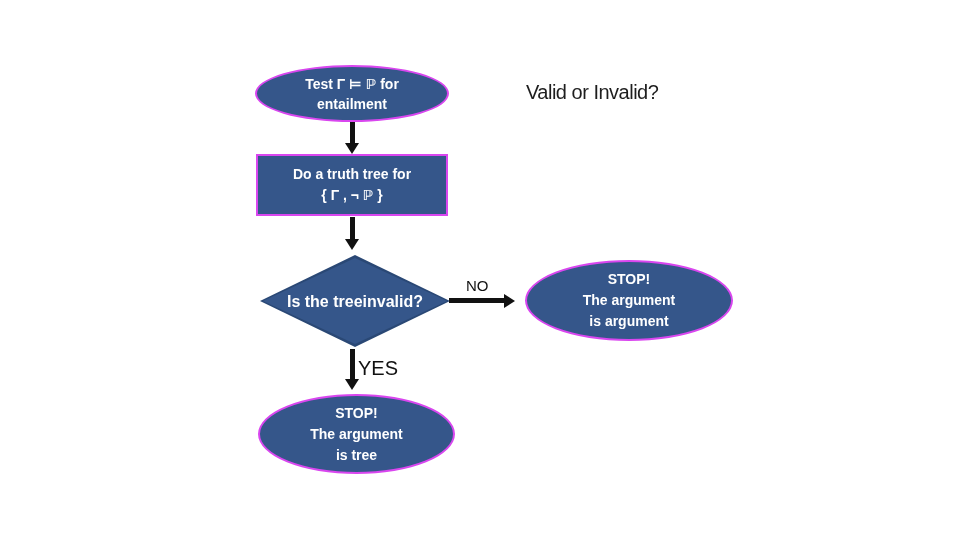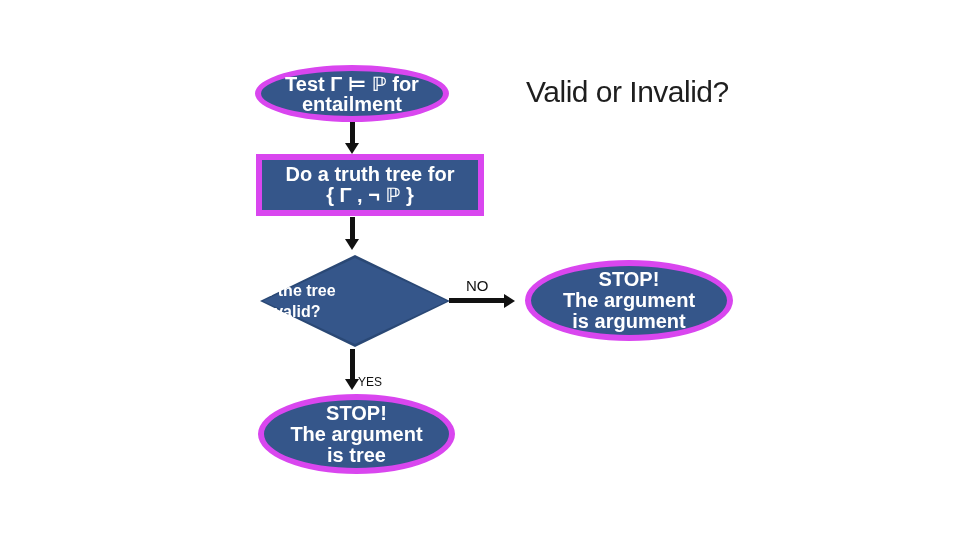--- a/index.html
+++ b/index.html
@@ -17,45 +17,45 @@
     height: 540px;
     background: #ffffff;
   }
   .title {
     position: absolute;
     left: 526px;
     top: 72px;
     height: 40px;
     display: flex;
     align-items: center;
-    font-size: 30px;
+    font-size: 20px;
     letter-spacing: -0.5px;
     color: #1e1e1e;
     white-space: nowrap;
   }
   .shape {
     position: absolute;
     box-sizing: border-box;
     background: #35568A;
-    border: 6px solid #d946ef;
+    border: 2px solid #d946ef;
     color: #ffffff;
     font-weight: bold;
-    font-size: 20px;
+    font-size: 14px;
     display: flex;
     flex-direction: column;
     align-items: center;
     justify-content: center;
     text-align: center;
   }
   .ellipse { border-radius: 50%; }
   .shape .tl { line-height: 20px; white-space: nowrap; }
   .shape .tl21 { line-height: 21px; white-space: nowrap; }
 
   .start-ellipse  { left: 255px; top: 65px;  width: 194px; height: 57px; }
-  .process-rect   { left: 256px; top: 154px; width: 228px; height: 62px; }
+  .process-rect   { left: 256px; top: 154px; width: 192px; height: 62px; }
   .invalid-ellipse{ left: 525px; top: 260px; width: 208px; height: 81px; }
   .valid-ellipse  { left: 258px; top: 394px; width: 197px; height: 80px; }
 
   .diamond-outer {
     position: absolute;
     left: 260px; top: 255px;
     width: 190px; height: 92px;
     background: #2A4875;
     clip-path: polygon(50% 0%, 100% 50%, 50% 100%, 0% 50%);
   }
@@ -63,22 +63,22 @@
     position: absolute;
     left: 3px; top: 3px; right: 3px; bottom: 3px;
     background: #35568A;
     clip-path: polygon(50% 0%, 100% 50%, 50% 100%, 0% 50%);
   }
   .diamond-text {
     position: absolute;
     left: 260px; top: 255px;
     width: 190px; height: 92px;
     display: flex;
-    flex-direction: column;
-    align-items: flex-start;
+    flex-direction: row;
+    align-items: center;
     justify-content: center;
     text-align: center;
     color: #ffffff;
     font-weight: bold;
     font-size: 16px;
   }
   .diamond-text .tl21 { line-height: 21px; white-space: nowrap; }
 
   .shaft-v { position: absolute; width: 5px; background: #111111; }
   .shaft-h { position: absolute; height: 5px; background: #111111; }
@@ -103,21 +103,21 @@
   .yes-shaft{ left: 350px; top: 349px; height: 31px; }
   .yes-head { left: 345px; top: 379px; }
 
   .branch-label {
     position: absolute;
     color: #111111;
     font-weight: normal;
     white-space: nowrap;
   }
   .no-label  { left: 466px; top: 277px; font-size: 15px; }
-  .yes-label { left: 358px; top: 375px; font-size: 12px; }
+  .yes-label { left: 358px; top: 357px; font-size: 20px; }
 </style>
 </head>
 <body>
 
 <div class="slide">
 
   <div class="title">Valid or Invalid?</div>
 
   <div class="shape ellipse start-ellipse">
     <div class="tl">Test Γ ⊨ ℙ for</div>

